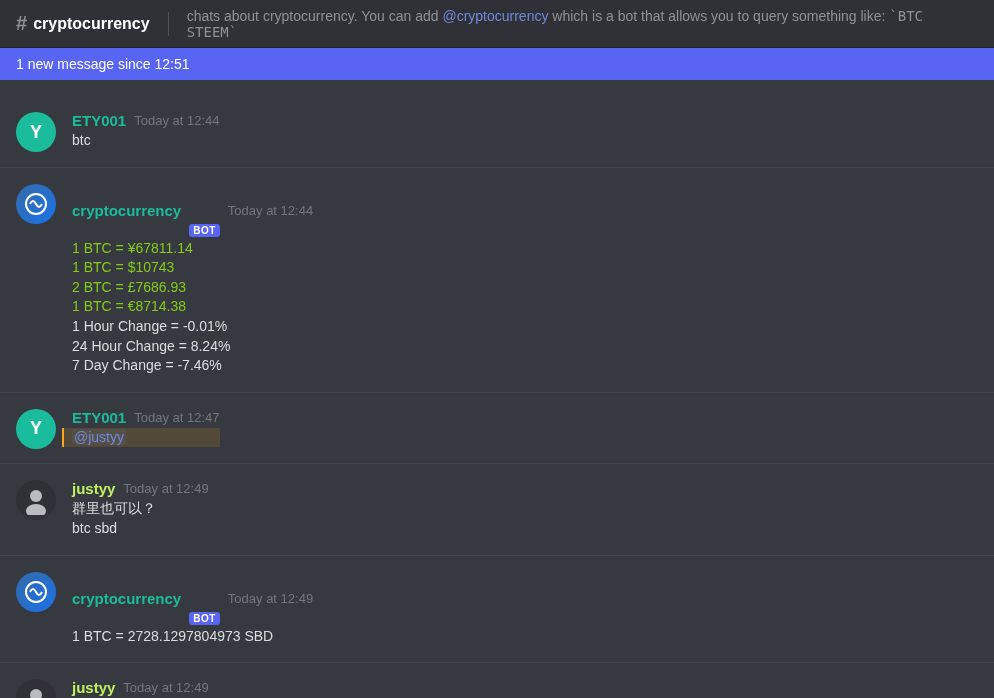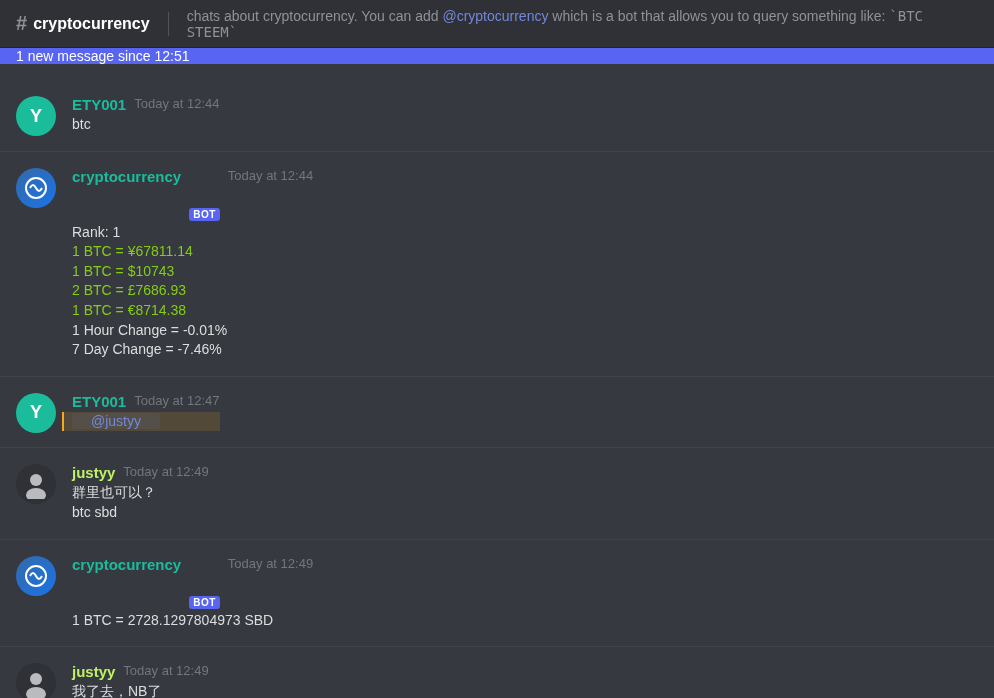--- a/index.html
+++ b/index.html
@@ -49,21 +49,21 @@
       font-size: 14px;
     }
     .channel-description .link {
       color: #7289da;
     }
 
     
     .new-message-banner {
       background-color: #5865f2;
       color: #ffffff;
-      padding: 0 16px;
+      padding: 8px 16px;
       font-size: 14px;
       font-weight: 500;
     }
 
     
     .messages-area {
       padding: 16px 0;
       overflow-y: auto;
     }
 
@@ -95,21 +95,21 @@
     }
     .avatar-ety001 {
       background-color: #1abc9c;
     }
 
     .message-content {
       margin-left: 56px;
     }
     .message-header {
       display: flex;
-      align-items: flex-start;
+      align-items: center;
       gap: 8px;
       margin-bottom: 2px;
     }
     .username {
       font-weight: 600;
       font-size: 15px;
     }
     .username-ety001 { color: #1abc9c; }
     .username-crypto { color: #1abc9c; }
     .username-justyy { color: #bef264; }
@@ -132,21 +132,21 @@
     .message-text {
       color: #dcddde;
       line-height: 1.4;
     }
     .message-text .blue-link {
       color: #84cc16;
     }
     .mention {
       color: #7289da;
       background-color: rgba(114,137,218,0.1);
-      padding: 0 19px;
+      padding: 0 2px;
       border-radius: 3px;
     }
     .mention-highlight {
       background-color: rgba(250,166,26,0.15);
       border-left: 2px solid #faa61a;
       padding-left: 8px;
       margin-left: -10px;
     }
     .ripple-circle {
       width: 40px;
@@ -215,26 +215,26 @@
         </svg>
       </div>
     </div>
     <div class="message-content">
       <div class="message-header">
         <span class="username username-crypto">cryptocurrency</span>
         <span class="bot-badge">BOT</span>
         <span class="timestamp">Today at 12:44</span>
       </div>
       <div class="message-text">
-        <div>Rank: 1</div>
         <div><span class="blue-link">1 BTC = ¥67811.14</span></div>
         <div><span class="blue-link">1 BTC = $10743</span></div>
         <div><span class="blue-link">2 BTC = £7686.93</span></div>
         <div><span class="blue-link">1 BTC = €8714.38</span></div>
         <div>1 Hour Change = -0.01%</div>
+        <div>24 Hour Change = 8.24%</div>
         <div>7 Day Change = -7.46%</div>
       </div>
     </div>
   </div>
 
   <div class="separator-line"></div>
 
   <div class="message-group has-avatar">
     <div class="avatar avatar-ety001">Y</div>
     <div class="message-content">

